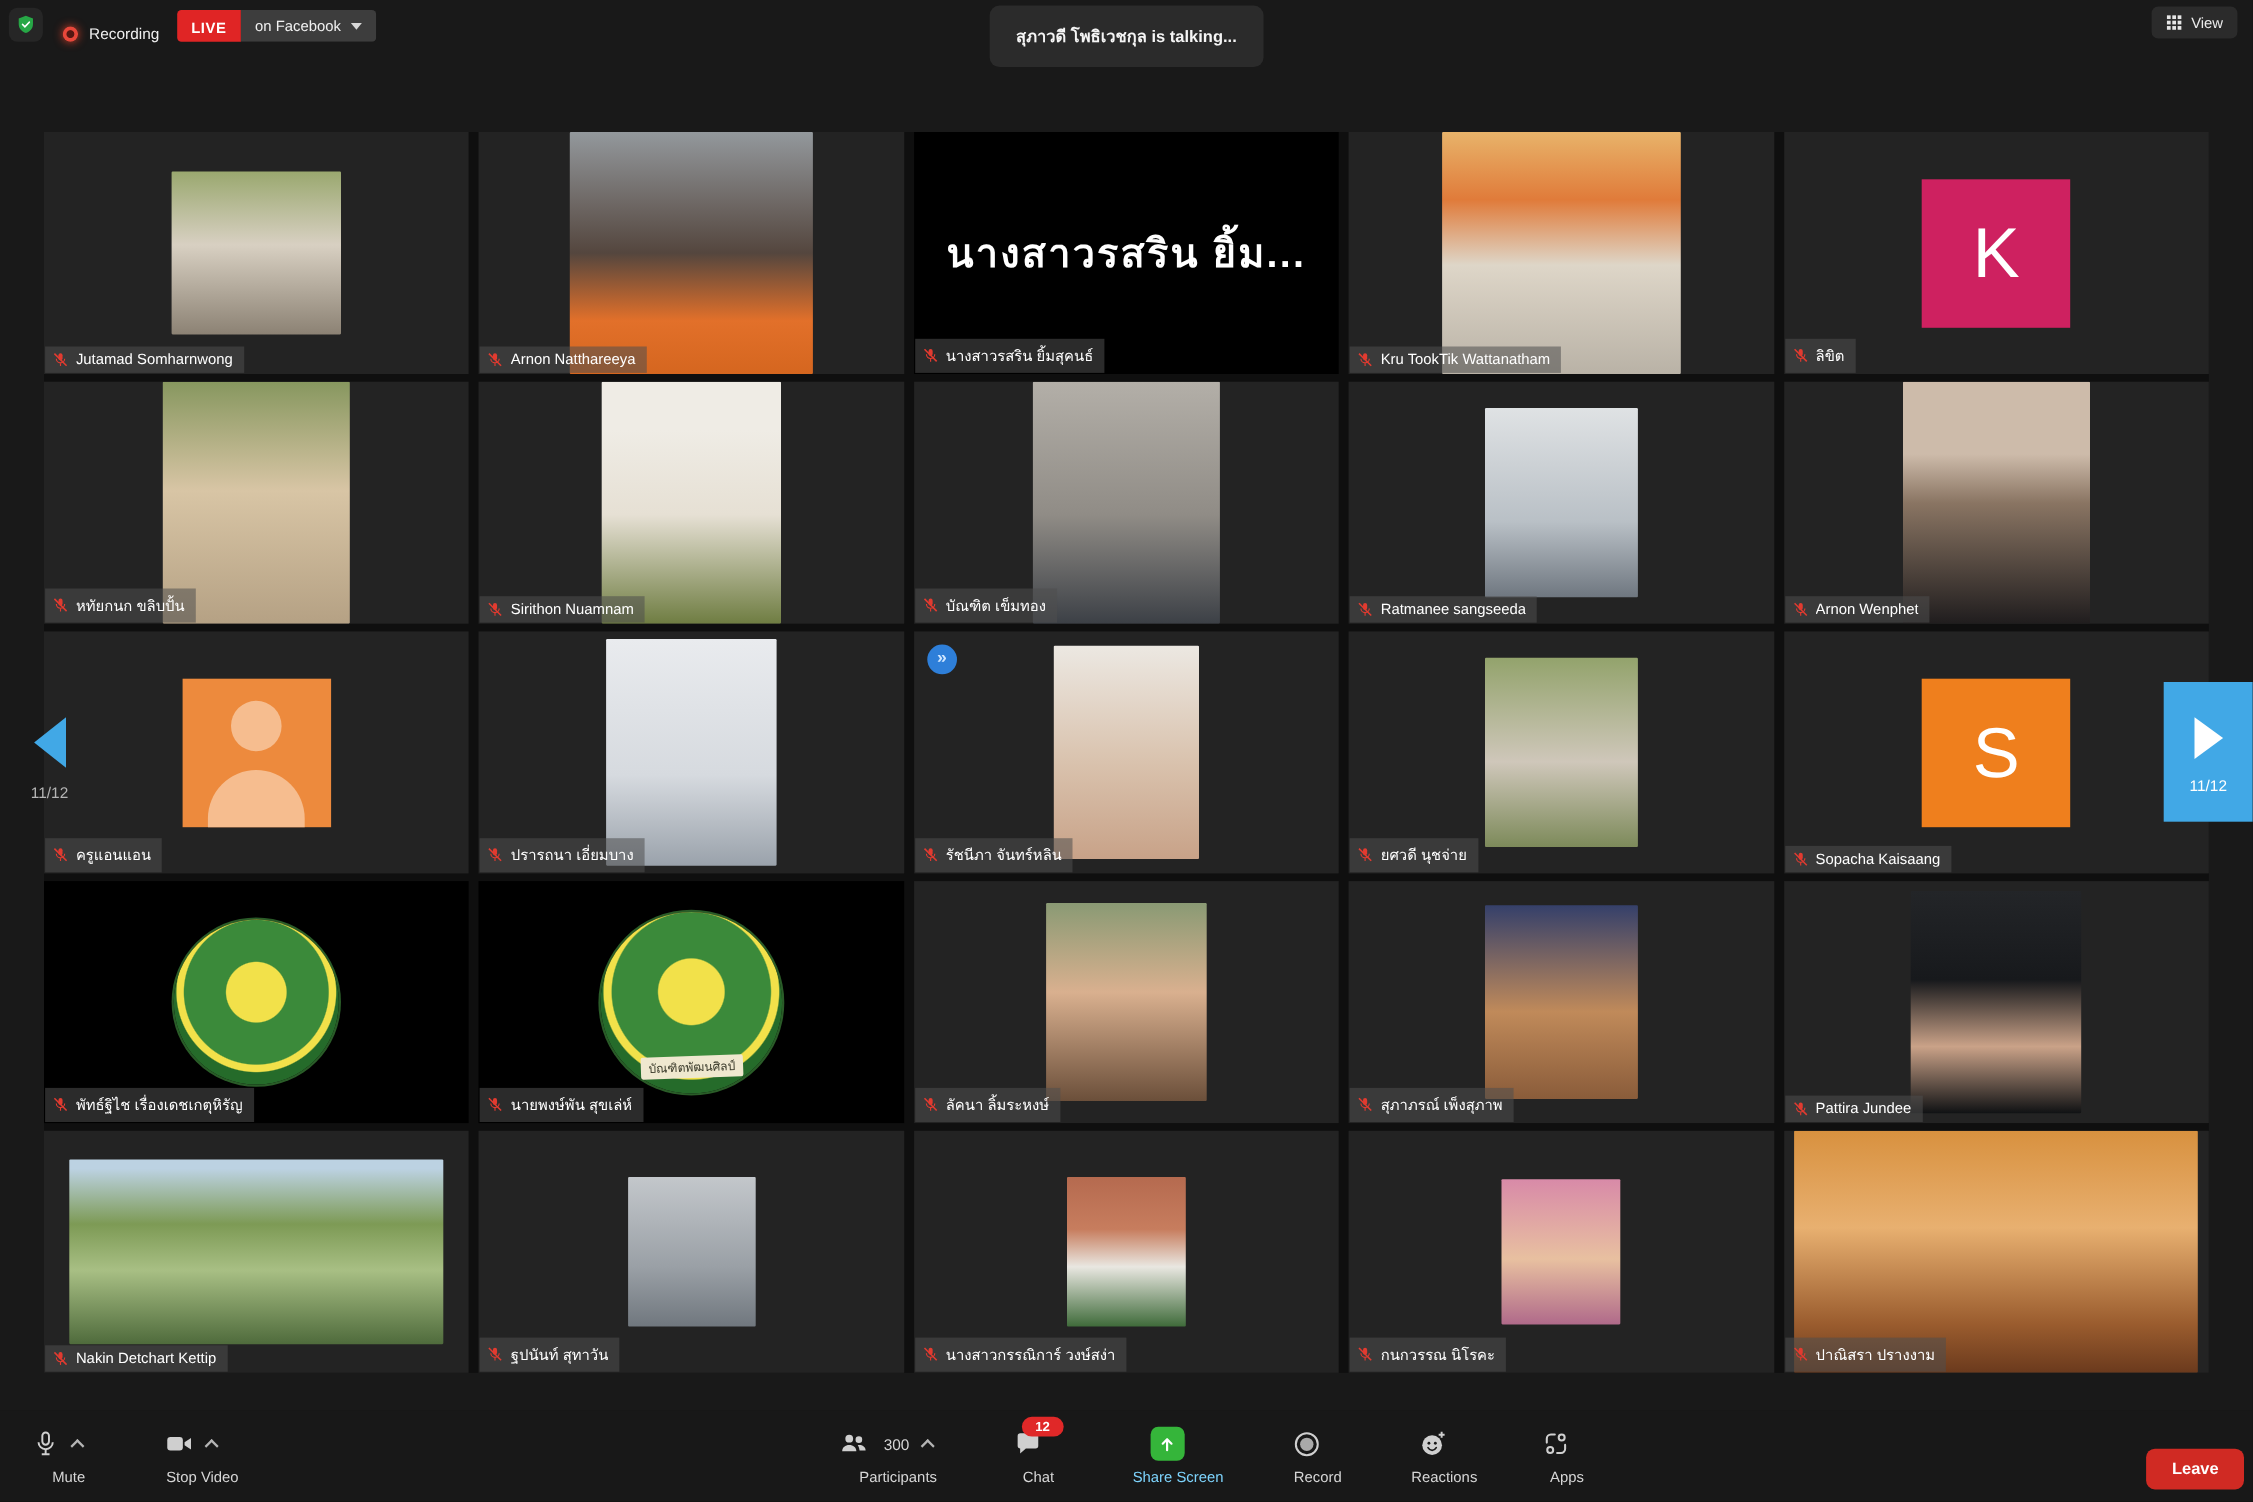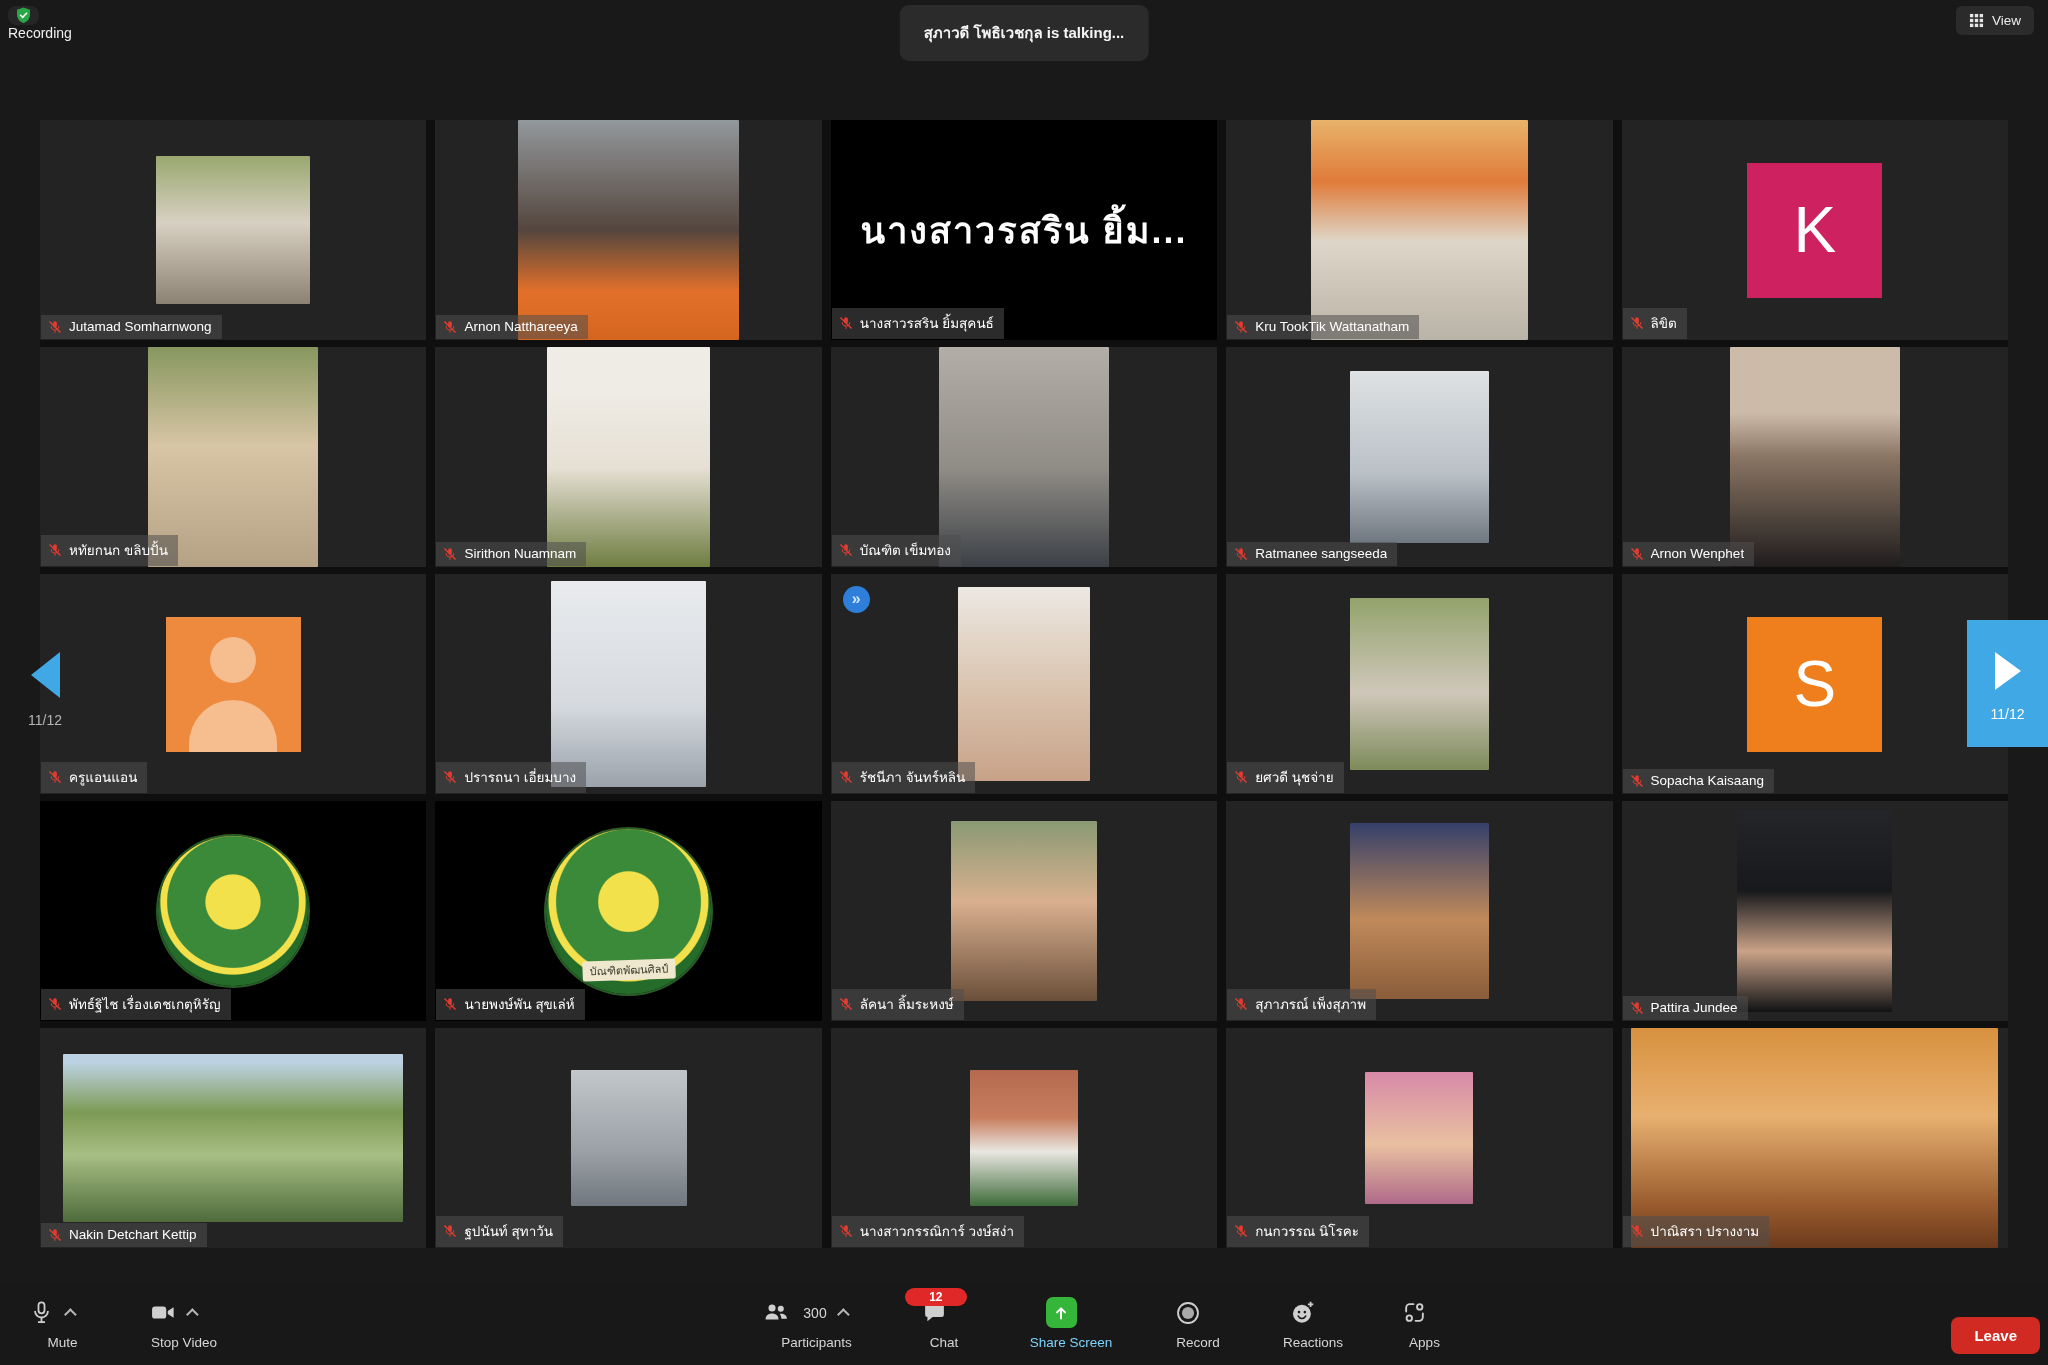--- a/index.html
+++ b/index.html
@@ -1,21 +1,21 @@
 <!DOCTYPE html>
 <html><head>
 <meta charset="utf-8">
 <style>
   * { margin:0; padding:0; box-sizing:border-box; }
   html,body { width:2048px; height:1365px; overflow:hidden; }
   body { background:#191919; font-family:"Liberation Sans","DejaVu Sans",sans-serif; color:#eee; position:relative; }
   button { background:none; border:none; font-family:inherit; color:inherit; cursor:pointer; }
 
   
-  .topbar-left { position:absolute; left:8px; top:6px; display:flex; align-items:flex-start; height:32px;flex-direction:column; }
+  .topbar-left { position:absolute; left:8px; top:6px; display:flex; align-items:flex-end; height:32px; }
   .shield-wrap { width:31px; height:31px; background:#262626; border-radius:8px; display:flex; align-items:center; justify-content:center; margin-right:18px; }
   .rec-dot { width:14px; height:14px; border-radius:50%; background:radial-gradient(circle,#551712 0 32%,#e8473a 40% 72%,rgba(232,71,58,.35) 73% 100%); box-shadow:0 0 9px rgba(255,70,45,.85); margin-right:10px; }
   .rec-label { font-size:14px; color:#f0f0f0; margin-right:16px; }
   .live-pill { display:flex; align-items:stretch; height:29px; border-radius:4px; overflow:hidden; }
   .live-red { background:#e02525; color:#fff; font-weight:bold; font-size:13.5px; display:flex; align-items:center; padding:16px 13px; letter-spacing:.5px; }
   .live-dest { background:#3d3d3d; color:#f0f0f0; font-size:13.5px; display:flex; align-items:center; gap:9px; padding:0 13px; }
   .caret-down { width:0; height:0; border-left:5px solid transparent; border-right:5px solid transparent; border-top:6px solid #d8d8d8; }
 
   .talking-toast { position:absolute; top:5px; left:50%; transform:translateX(-50%); background:#2b2b2b; border-radius:9px; padding:16px 24px; font-size:15px; font-weight:bold; color:#f5f5f5; white-space:nowrap; }
 
@@ -52,21 +52,21 @@
   .toolbar { position:absolute; left:0; bottom:0; width:2048px; height:83px; background:#181818; }
   .tb-left { position:absolute; left:4px; top:0; height:100%; display:flex; }
   .tb-center { position:absolute; left:735px; top:0; height:100%; display:flex; }
   .tb-right { position:absolute; right:8px; top:12px; height:100%; display:flex; align-items:center; }
   .tb-item { display:flex; flex-direction:column; align-items:center; justify-content:center; gap:7px; padding:0 4px; }
   .tb-item .icon-row { position:relative; display:flex; align-items:center; gap:14px; height:30px; }
   .tb-label { font-size:13.5px; color:#d6d6d6; white-space:nowrap;padding-left:20px; }
   .tb-label.green { color:#7dd3fc; }
   .chev-up { width:9px; height:9px; border-left:2px solid #b4b4b4; border-top:2px solid #b4b4b4; transform:rotate(45deg) translateY(3px); }
   .pcount { font-size:14px; color:#d6d6d6; }
-  .chat-badge { position:absolute; top:-10px; right:-20px; background:#e02828; color:#fff; font-size:12px; font-weight:bold; border-radius:10px; padding:2px 24px; }
+  .chat-badge { position:absolute; top:-10px; right:-20px; background:#e02828; color:#fff; font-size:12px; font-weight:bold; border-radius:10px; padding:2px 12px; }
   .share-box { width:31px; height:31px; background:#35b53a; border-radius:7px; display:flex; align-items:center; justify-content:center; }
   .leave-btn { background:#d02a23; color:#fff; font-size:15px; font-weight:bold; border-radius:8px; padding:10px 23px; }
 
   .w-mute { width:97px; } .w-video { width:146px; }
   .w-part { width:143px; } .w-chat { width:112px; } .w-share { width:142px; }
   .w-rec { width:112px; } .w-react { width:118px; } .w-apps { width:105px; }
 </style>
 </head>
 <body>
 

